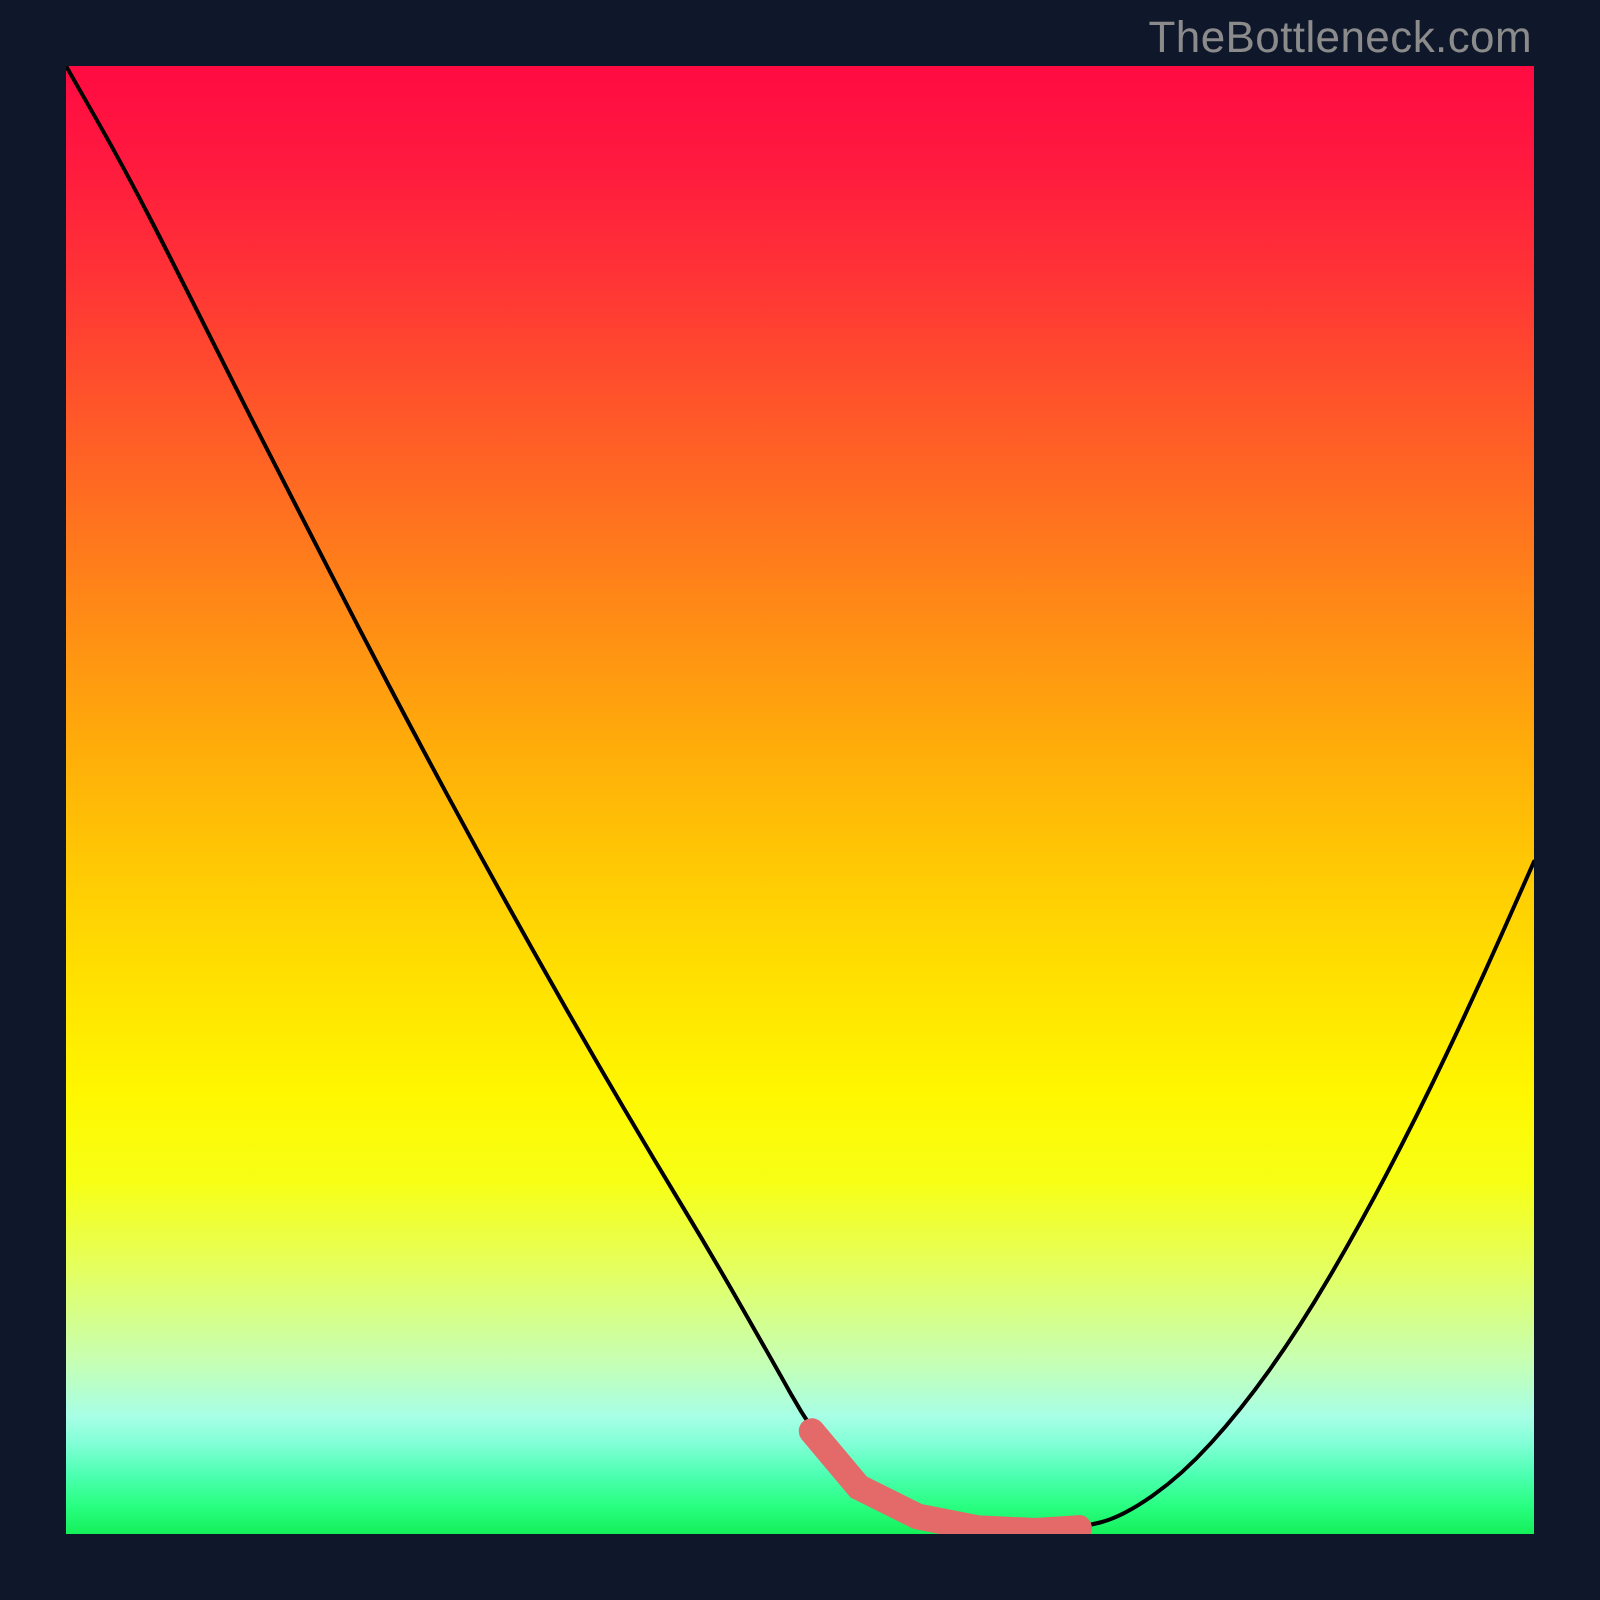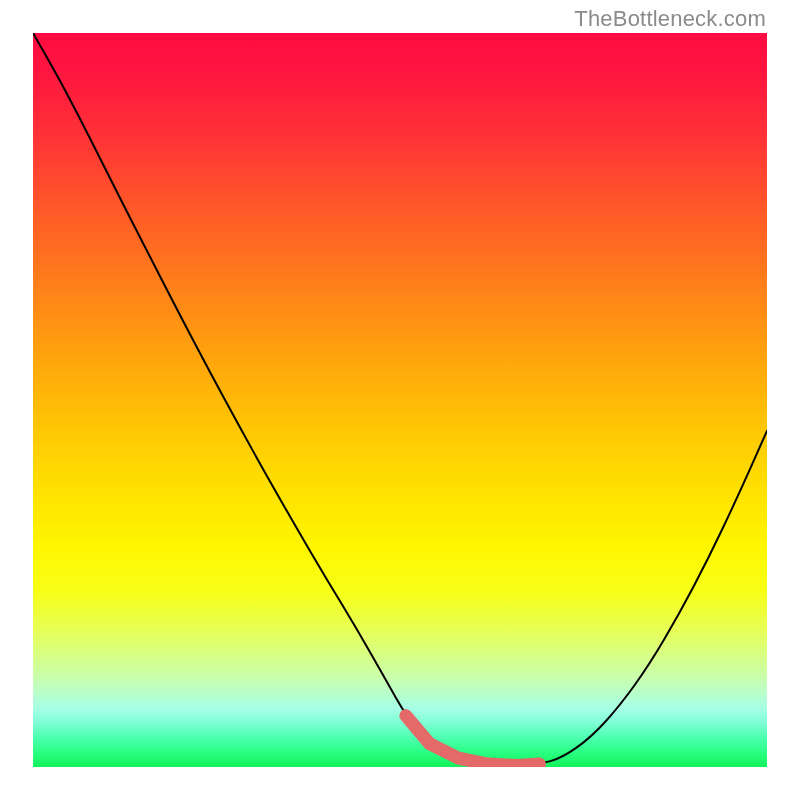--- a/index.html
+++ b/index.html
@@ -1,17 +1,17 @@
 <!DOCTYPE html>
 <html><head>
 <meta charset="utf-8">
 <style>
   * { margin: 0; padding: 0; box-sizing: border-box; }
   html, body { width: 800px; height: 800px; overflow: hidden; background: #000; font-family: Arial, Helvetica, sans-serif; }
-  .stage { position: relative; width: 800px; height: 800px; background: #ffffff; }
+  .stage { position: relative; width: 800px; height: 800px; background: #0f172a; }
   .plot {
     position: absolute;
     left: 33px; top: 33px;
     width: 734px; height: 734px;
     background: linear-gradient(to bottom,
       #ff0b42 0%,
       #ff183f 6%,
       #ff3236 14%,
       #ff512b 22%,
       #ff6f20 30%,

